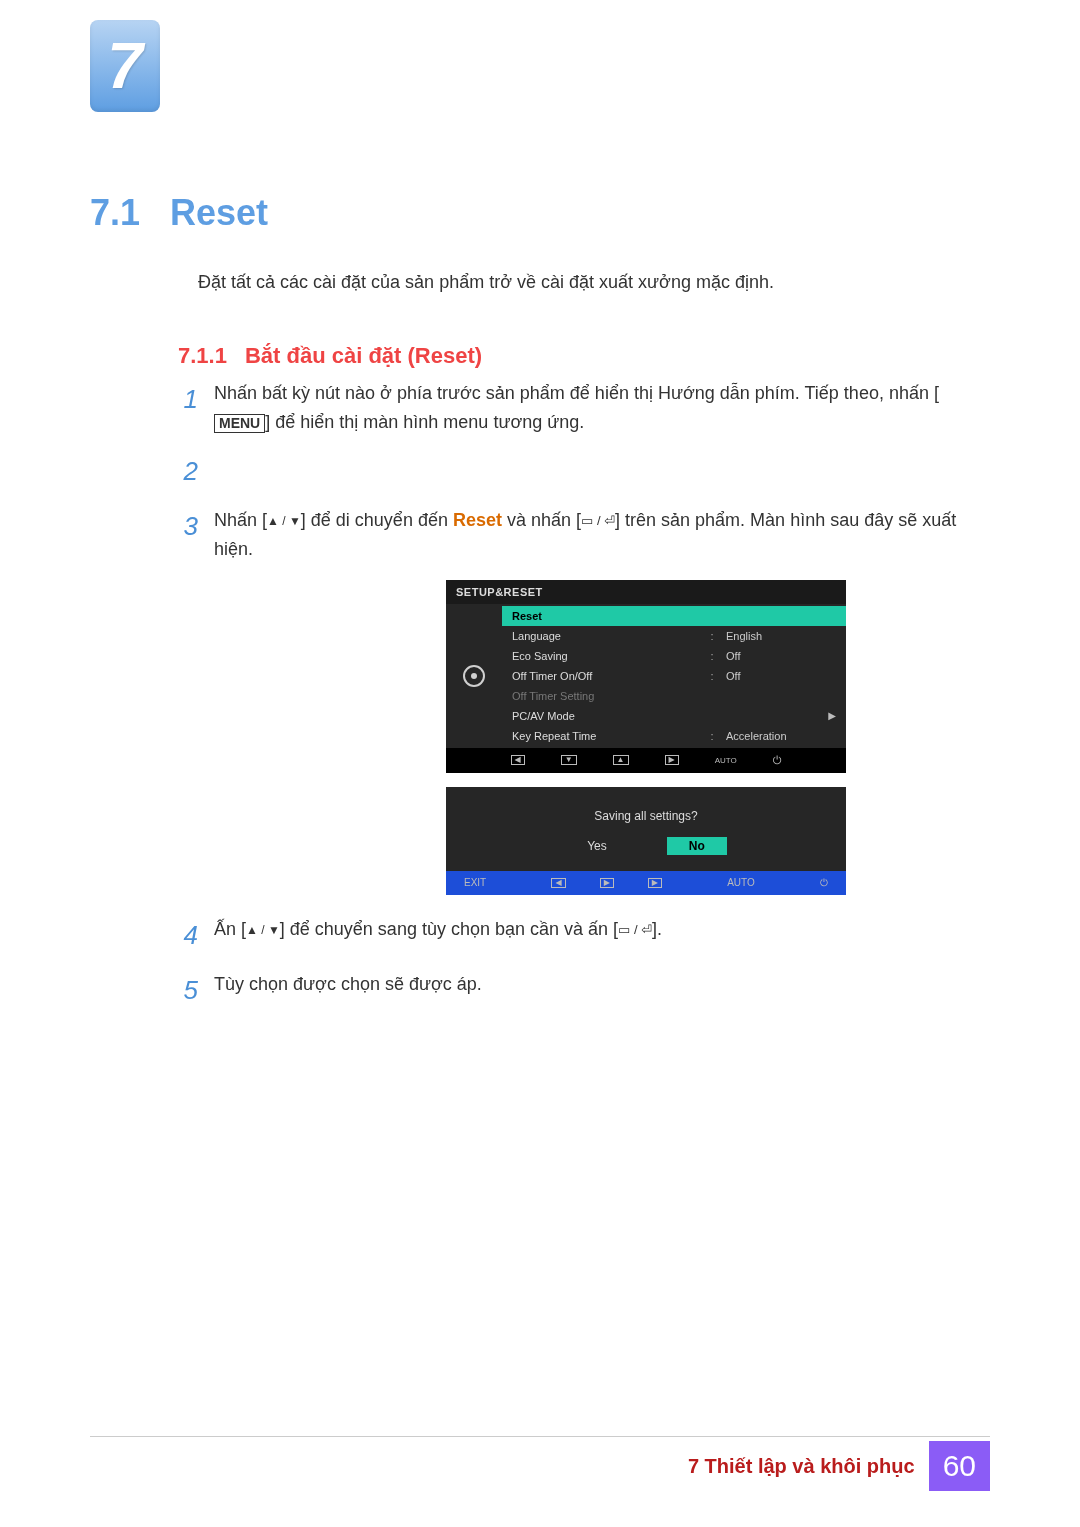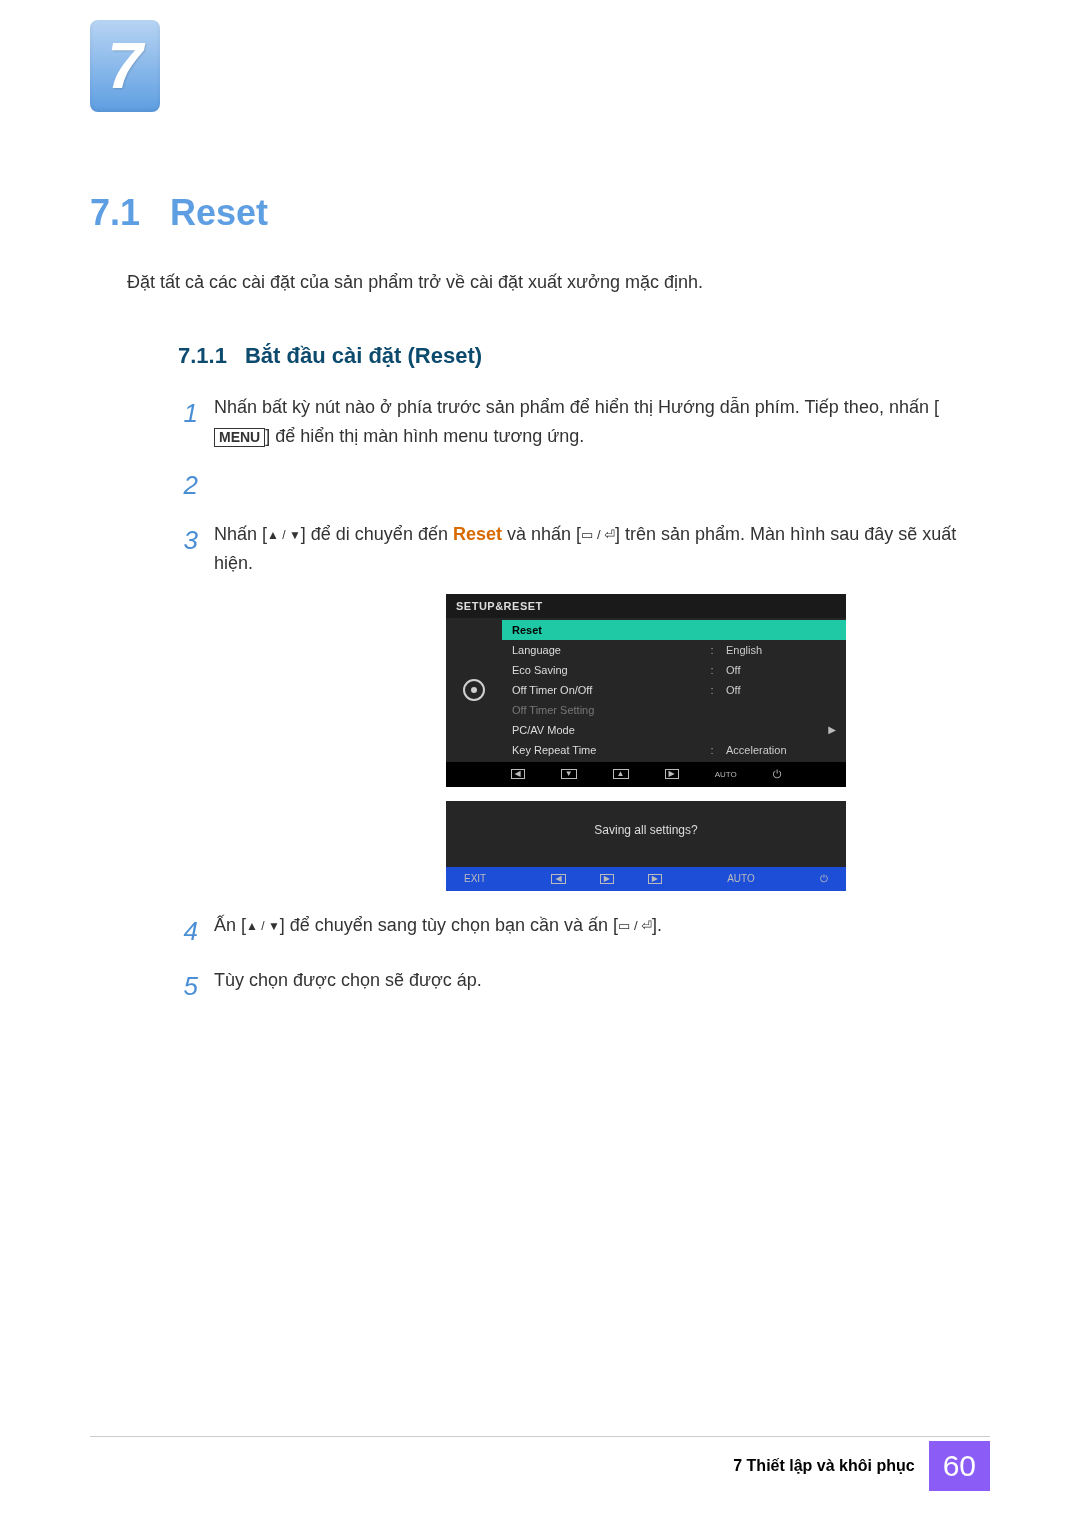--- a/index.html
+++ b/index.html
@@ -14,22 +14,22 @@
     box-shadow: inset 0 -2px 4px rgba(0,0,0,0.08);
   }
   .chapter-num {
     font-size: 64px; font-weight: bold; font-style: italic; color: #fff;
     text-shadow: 1px 1px 2px rgba(0,0,0,0.15);
   }
   .chapter-title { font-size: 36px; font-weight: bold; color: #5e9ee2; margin-top: 28px; }
   .sect-row { display: flex; align-items: center; gap: 30px; margin-bottom: 38px; }
   .sect-num { font-size: 36px; font-weight: bold; color: #5e9ee2; }
   .sect-title { font-size: 36px; font-weight: bold; color: #5e9ee2; }
-  .intro { margin-left: 37px; font-size: 18px; color: #333; margin-bottom: 50px; }
-  .subsect { margin-left: 88px; display: flex; gap: 18px; font-size: 22px; font-weight: bold; color: #0c4a6e; margin-bottom: 24px; }
+  .intro { margin-left: 108px; font-size: 18px; color: #333; margin-bottom: 50px; }
+  .subsect { margin-left: 88px; display: flex; gap: 18px; font-size: 22px; font-weight: bold; color: #ef4444; margin-bottom: 10px; }
   .steps { margin-left: 88px; }
   .step { display: flex; gap: 16px; font-size: 18px; line-height: 1.6; margin-bottom: 14px; align-items: flex-start; }
   .step-num { font-size: 26px; font-style: italic; color: #4a8fd6; min-width: 20px; text-align: right; }
   .step-text { flex: 1; color: #333; }
   .kbd { border: 1px solid #333; padding: 0 4px; font-weight: bold; font-size: 14px; display: inline-block; line-height: 1.2; }
   .setupreset { color: #d96a00; font-weight: bold; }
   .reset-orange { color: #d96a00; font-weight: bold; }
   .tri { font-size: 12px; vertical-align: 1px; }
   .navsym { font-size: 13px; vertical-align: 1px; }
   
@@ -58,21 +58,21 @@
   .rdlg-q { margin-bottom: 14px; font-size: 12px; }
   .rdlg-opts { display: flex; justify-content: center; gap: 38px; font-size: 12px; }
   .rdlg-opt { padding: 2px 22px; }
   .rdlg-opt.hl { background: #1fc9a6; color: #000; font-weight: bold; }
   .rdlg-nav { background: #1d4ed8; display: flex; justify-content: space-between; align-items: center; padding: 6px 18px; font-size: 10px; color: #bbb; }
   .rdlg-nav .center { display: flex; gap: 34px; }
   .rdlg-nav .nav-btn { border: 1px solid #bbb; padding: 0 3px; line-height: 1; font-size: 8px; }
   
   .footer { position: absolute; bottom: 36px; right: 90px; display: flex; align-items: center; gap: 14px; }
   .footer-line { position: absolute; bottom: 90px; left: 90px; right: 90px; border-top: 1px solid #ccc; }
-  .footer-label { font-size: 16px; font-weight: bold; color: #000000; }
+  .footer-label { font-size: 20px; font-weight: bold; color: #b91c1c; }
   .footer-page { background: #8b5cf6; color: #fff; font-size: 30px; padding: 8px 14px; font-weight: normal; }
 </style>
 </head>
 <body>
 
 <div class="page">
   <div class="chapter-header">
     <div class="chapter-tab">
       <span class="chapter-num">7</span>
     </div>
@@ -157,20 +157,24 @@
           <span class="nav-btn">▲</span>
           <span class="nav-btn">▶</span>
           <span class="auto">AUTO</span>
           <span class="pwr">⏻</span>
         </div>
       </div>
 
       <div class="rdlg">
         <div class="rdlg-body">
           <div class="rdlg-q">Saving all settings?</div>
+          <div class="rdlg-opts">
+            <span class="rdlg-opt">Yes</span>
+            <span class="rdlg-opt hl">No</span>
+          </div>
         </div>
         <div class="rdlg-nav">
           <span>EXIT</span>
           <span class="center">
             <span class="nav-btn">◀</span>
             <span class="nav-btn">▶</span>
             <span class="nav-btn">▶</span>
           </span>
           <span>AUTO</span>
           <span class="pwr">⏻</span>

